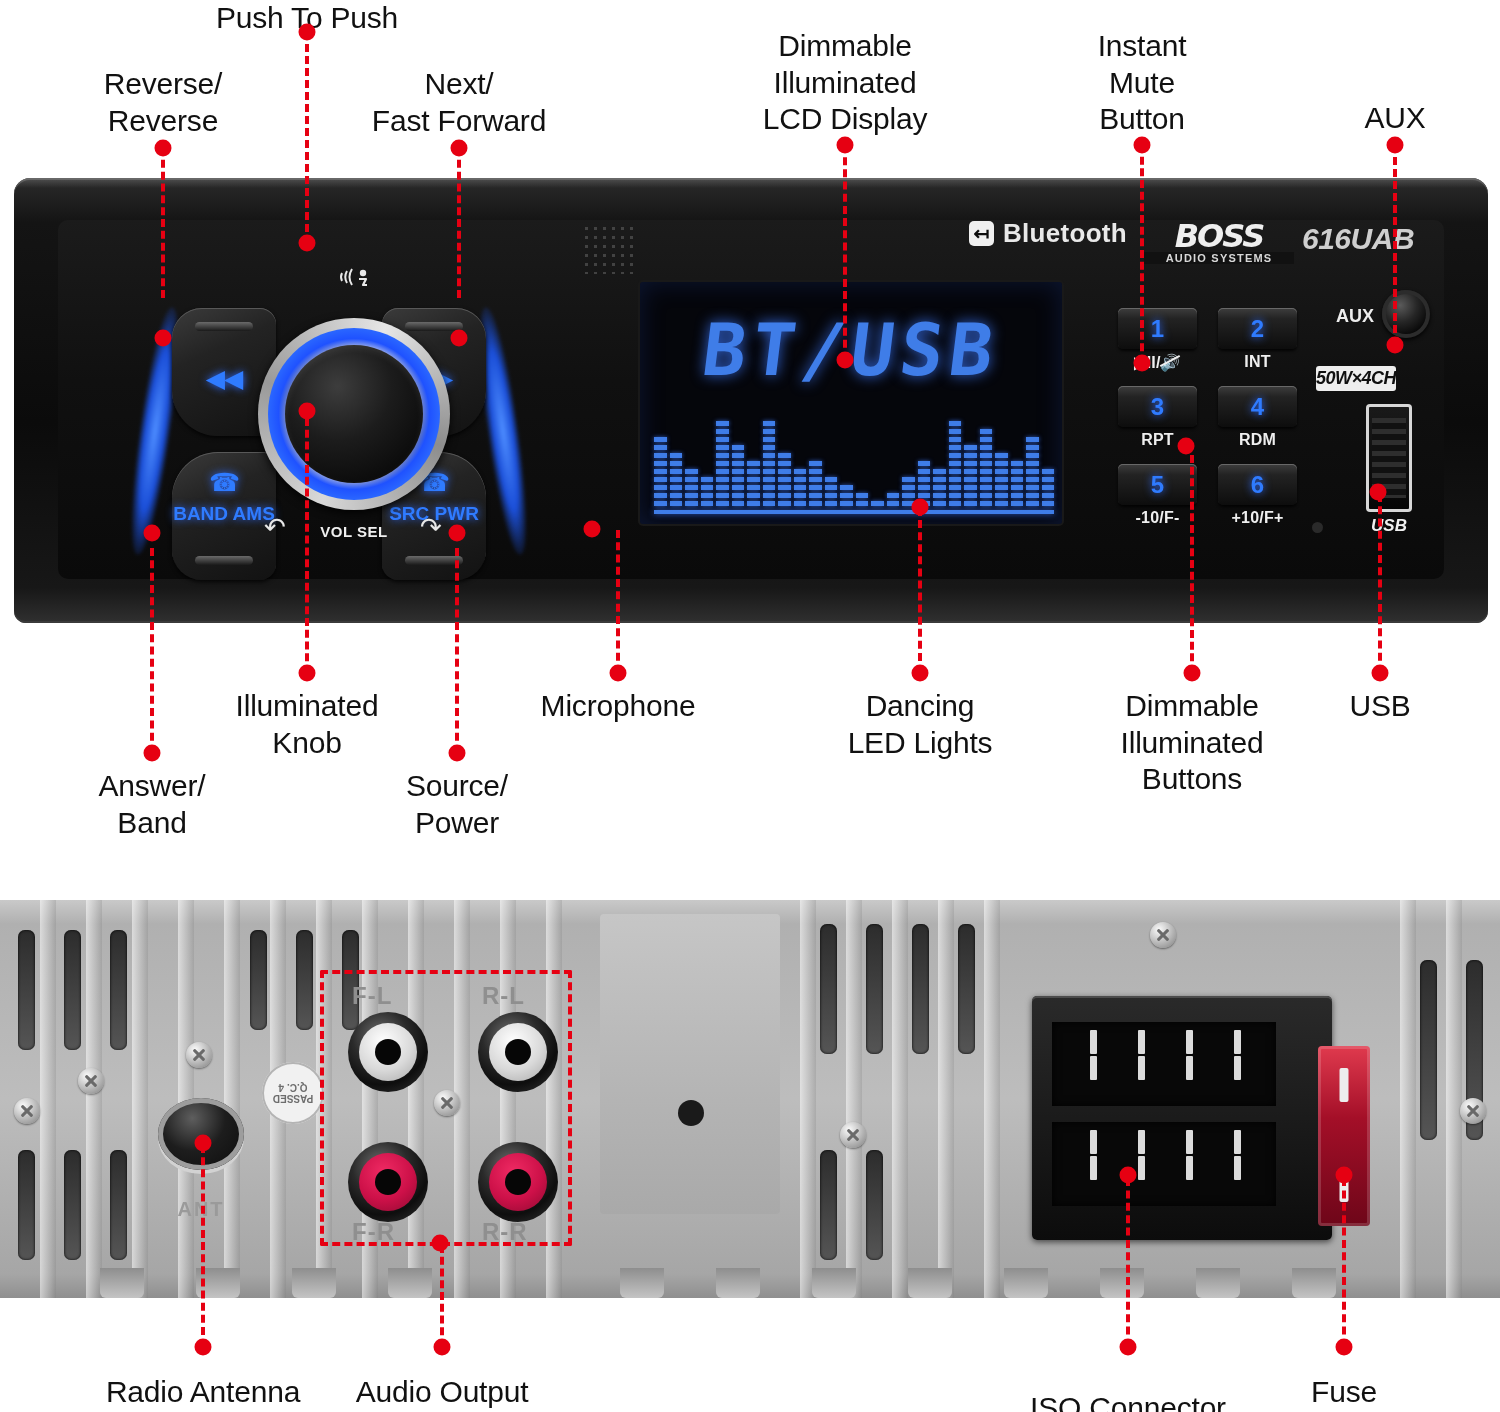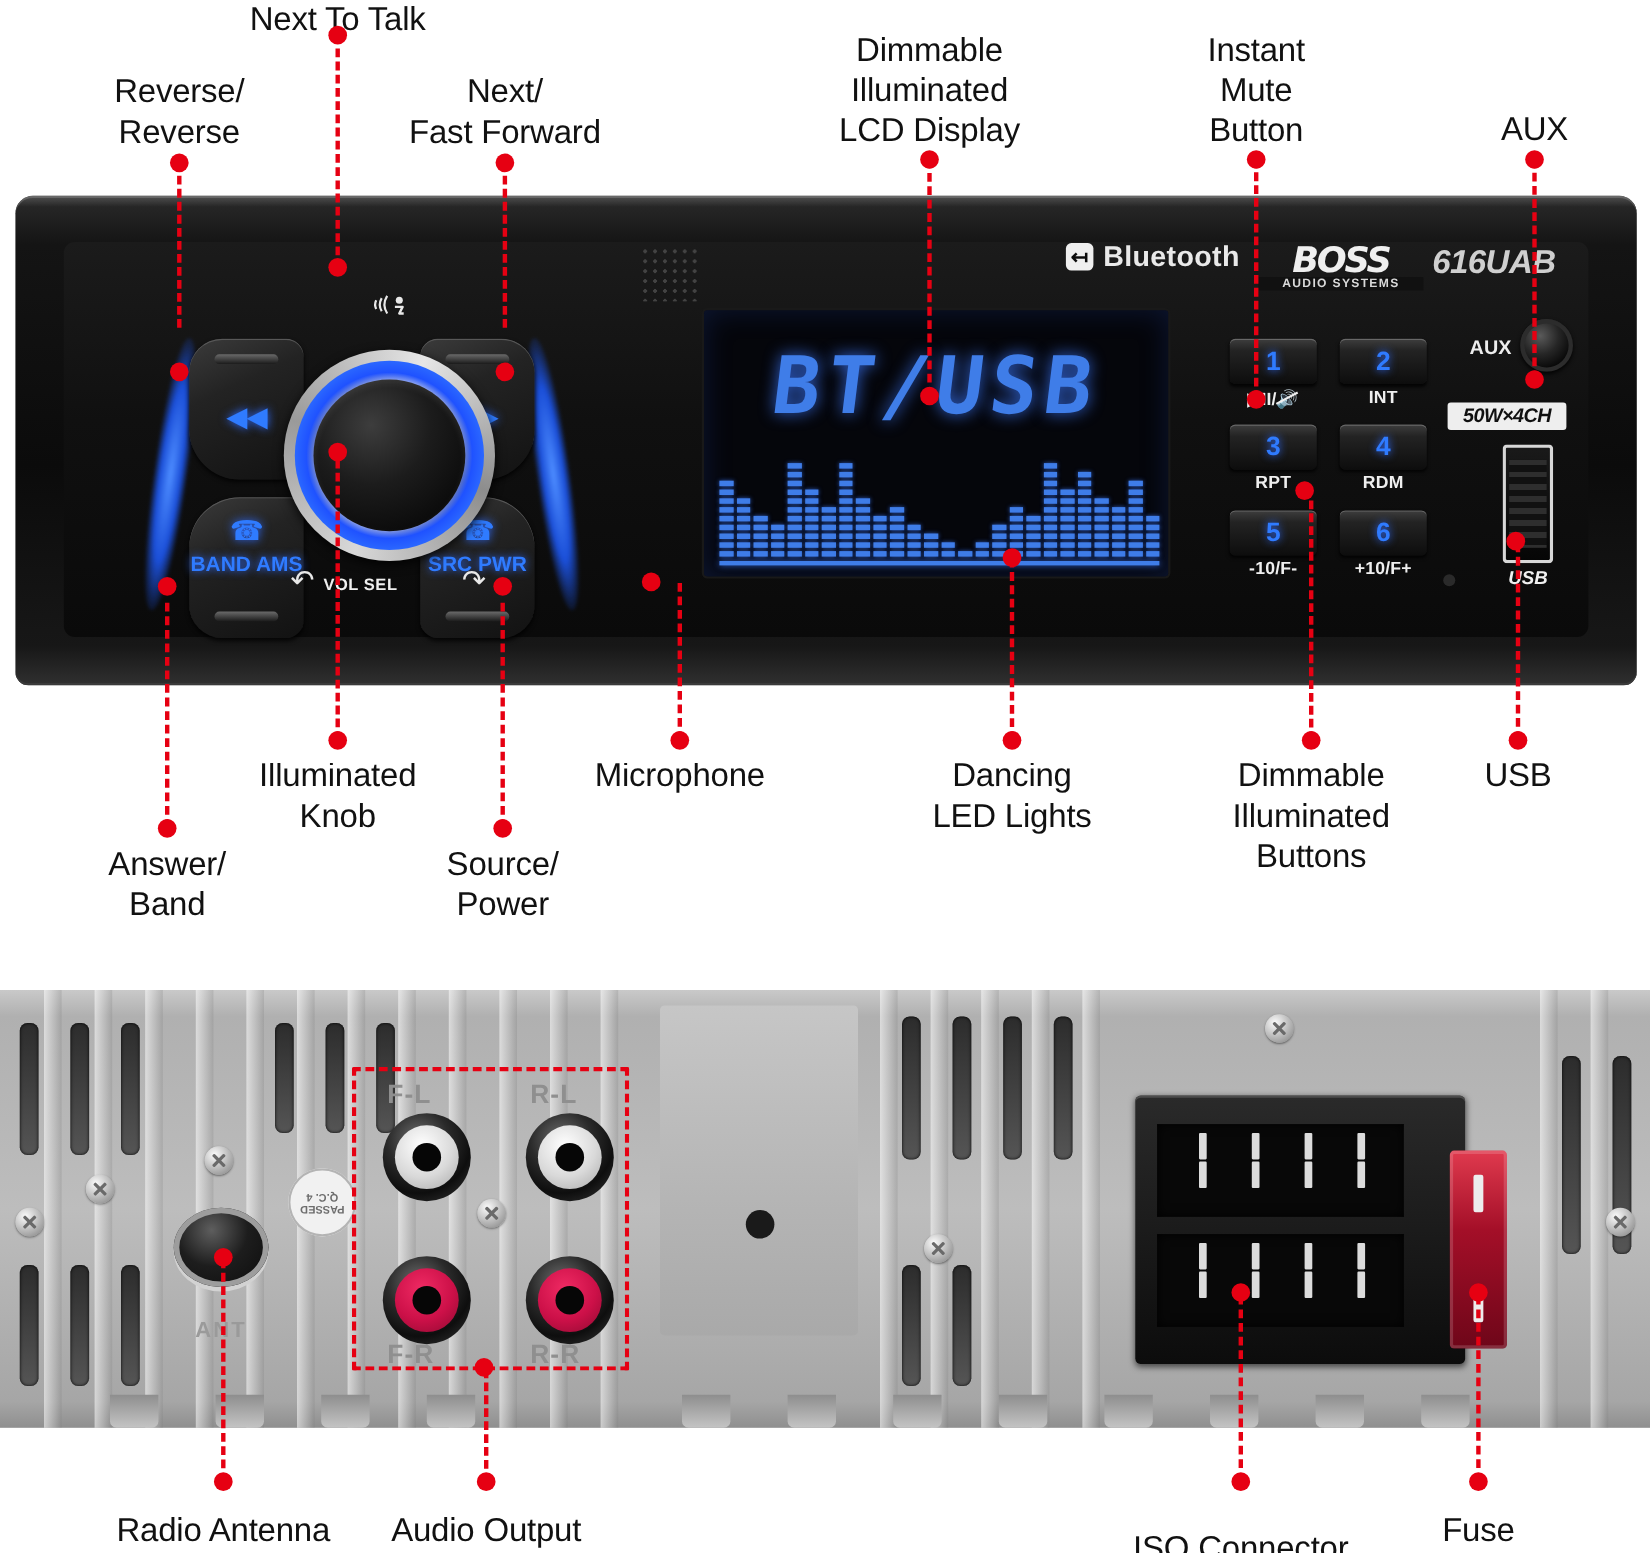--- a/index.html
+++ b/index.html
@@ -115,21 +115,21 @@
     position:absolute; left:27px; top:27px; right:27px; bottom:27px;
     border-radius:50%;
     background: radial-gradient(circle at 38% 30%, #3d3d3d 0%, #1c1c1c 42%, #0a0a0a 80%);
     box-shadow: inset 0 3px 7px rgba(255,255,255,.10);
   }
   .ptt-ico {
     position:absolute; left:196px; top:2px; width:90px; text-align:center;
     color:#e8e8e8; font-size:27px;
   }
   .volsel {
-    position:absolute; left:180px; top:258px; width:120px; 
+    position:absolute; left:180px; top:258px; width:120px; text-align:center;
     color:#f0f0f0; font-size:15px; font-weight:bold; line-height:1.12;
     letter-spacing:.5px;
   }
   .arc-arrow { position:absolute; color:#e8e8e8; font-size:26px; }
 
   
   .speaker-grille {
     position:absolute; left:568px; top:254px; width:52px; height:50px;
     background-image: radial-gradient(#4a4a4a 1.6px, transparent 1.8px);
     background-size: 9px 9px;
@@ -211,21 +211,21 @@
   .aux-txt { position:absolute; left:1322px; top:336px; color:#ededed; font-size:18px; font-weight:bold; }
   .aux-jack {
     position:absolute; left:1368px; top:320px; width:48px; height:48px; border-radius:50%;
     background: radial-gradient(circle at 38% 32%, #5a5a5a 0%, #262626 38%, #050505 72%);
     box-shadow: inset 0 0 0 4px #2c2c2c, 0 2px 4px rgba(0,0,0,.9);
   }
   .pwr-badge {
     position:absolute; left:1302px; top:396px;
     background:#eeeeee; color:#101010;
     font-size:18px; font-weight:bold; font-style:italic;
-    padding:2px 14px; border-radius:3px; letter-spacing:-.5px;
+    padding:2px 0; border-radius:3px; letter-spacing:-.5px;
   }
   .usb-port {
     position:absolute; left:1352px; top:434px; width:46px; height:108px;
     border-radius:4px;
     background: linear-gradient(180deg,#1a1a1a,#050505);
     box-shadow: inset 0 0 0 3px #d7d7d7;
   }
   .usb-in {
     position:absolute; left:6px; top:14px; right:6px; bottom:14px;
     background: repeating-linear-gradient(180deg,#2e2e2e 0 5px,#111 5px 11px);
@@ -777,21 +777,21 @@
       </div>
       <div class="rca-lbl" style="left: 482px; top: 1218px;">R-R</div>
     </div>
   <div class="screw" style="left:434px;top:1090px;"></div>
 
   <div id="annotations">
       <div class="label" style="left: 163px; top: 66px;">Reverse/
 Reverse</div>
       <div class="leader" style="left: 163px; top: 148px; height: 150px;"></div>
       <div class="dot" style="left: 163px; top: 148px;"></div>
-      <div class="label" style="left: 307px; top: 0px;">Next To Talk</div>
+      <div class="label" style="left: 307px; top: 0px;">Push To Push</div>
       <div class="leader" style="left: 307px; top: 32px; height: 212px;"></div>
       <div class="dot" style="left: 307px; top: 32px;"></div>
       <div class="label" style="left: 459px; top: 66px;">Next/
 Fast Forward</div>
       <div class="leader" style="left: 459px; top: 148px; height: 150px;"></div>
       <div class="dot" style="left: 459px; top: 148px;"></div>
       <div class="label" style="left: 845px; top: 28px;">Dimmable
 Illuminated
 LCD Display</div>
       <div class="leader" style="left: 845px; top: 145px; height: 215px;"></div>

